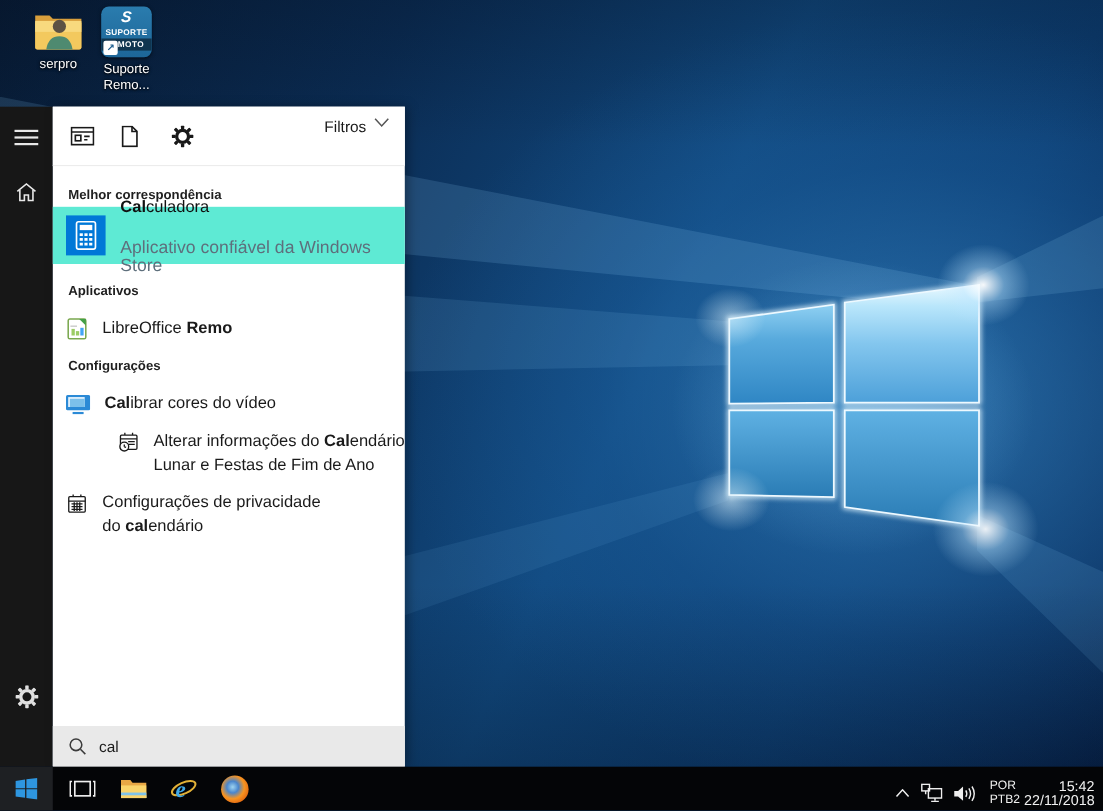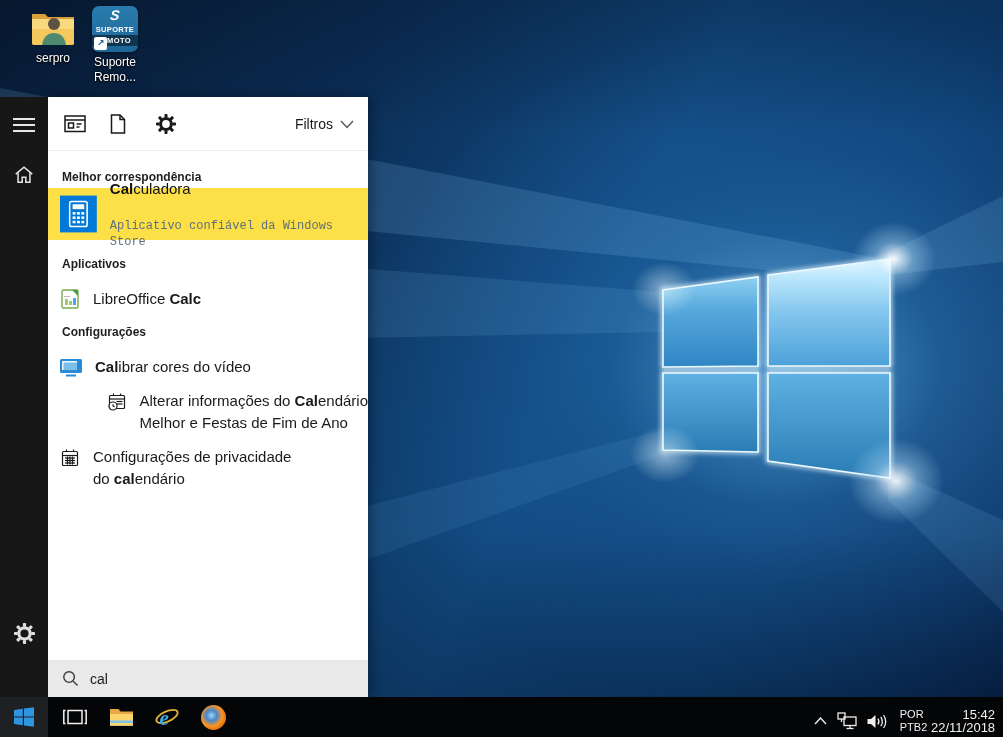--- a/index.html
+++ b/index.html
@@ -53,29 +53,29 @@
   
   .rail { position:absolute; left:0; top:97px; width:48px; height:600px; background:#171717; z-index:5; }
   .rail .rbtn { position:absolute; left:0; width:48px; height:40px; display:flex; align-items:center;
     justify-content:center; color:#e6e6e6; cursor:pointer; }
   .panel { position:absolute; left:48px; top:97px; width:320px; height:600px; background:#fff; z-index:5;
     box-shadow:3px 0 10px rgba(0,0,0,.35); }
   .topbar { position:absolute; top:0; left:0; right:0; height:54px; border-bottom:1px solid #ececec;
     background:#fff; }
   .fbtn { position:absolute; top:10px; width:34px; height:34px; display:flex; align-items:center;
     justify-content:center; color:#191919; cursor:pointer; }
-  .filters { position:absolute; right:10px; top:10px; height:34px; display:flex; align-items:center;
+  .filters { position:absolute; right:10px; top:10px; height:34px; display:flex; align-items:flex-start;
     gap:7px; color:#191919; font-size:14px; cursor:pointer; padding:0 4px; }
   .sec-header { position:absolute; left:14px; font-size:12px; font-weight:bold; color:#1f1f1f; }
   .row { position:absolute; left:0; right:0; display:flex; align-items:center; gap:13px;
     padding-left:12px; cursor:pointer; color:#1a1a1a; }
   .row .txt { font-size:15px; line-height:22px; }
-  .row.best { background:#fde047; }
+  .row.best { background:#5eead4; }
   .best-title { font-size:15px; line-height:20px; color:#111; }
-  .best-sub { font-size:12px; line-height:16px; color:#5e6f7c; margin-top:19px;font-family:Liberation Mono, monospace; }
+  .best-sub { font-size:16px; line-height:16px; color:#5e6f7c; margin-top:19px; }
   .searchbox { position:absolute; left:0; right:0; bottom:0; height:37px; background:#e9e9e9;
     display:flex; align-items:center; gap:11px; padding-left:14px; }
   .searchbox input { flex:1; border:none; outline:none; background:transparent; font-size:14px;
     color:#1a1a1a; font-family:inherit; }
 
   
   .taskbar { position:absolute; left:0; bottom:0; width:1003px; height:40px; background:#040507; z-index:10;
     color:#f0f0f0; }
   .startbtn { position:absolute; left:0; top:0; width:48px; height:40px; background:#1e2023;
     display:flex; align-items:center; justify-content:center; cursor:pointer; }
@@ -268,21 +268,21 @@
       <svg class="ico" width="20" height="20" viewBox="0 0 20 20">
         <rect x="2" y="1" width="16" height="18" rx="1.5" fill="#fff" stroke="#7aa84f" stroke-width="1.4"></rect>
         <path d="M12 1 L18 7 V1 Z" fill="#43a047"></path>
         <g fill="#9ccc65">
             <rect x="5" y="10" width="3" height="6"></rect>
             <rect x="9" y="12" width="3" height="4"></rect>
           </g>
         <rect x="13" y="9" width="3" height="7" fill="#42a5f5"></rect>
         <line x1="4" y1="7.5" x2="10" y2="7.5" stroke="#bbb" stroke-width="1"></line>
       </svg>
-      <div class="txt"><span>LibreOffice </span><span style="font-weight: 700;">Calc</span></div>
+      <div class="txt"><span>LibreOffice </span><span style="font-weight: 700;">Remo</span></div>
     </div>
 
     <div class="sec-header" style="top:228px;">Configurações</div>
 
     <div class="row" style="top:255px;height:30px;">
       <svg class="ico" width="22" height="19" viewBox="0 0 22 19">
         <rect x="0" y="1" width="22" height="14" rx="1.5" fill="#2b8ad6"></rect>
         <rect x="2" y="3" width="15" height="9" fill="#eaf6ff"></rect>
         <rect x="3.5" y="4.5" width="13.5" height="7.5" fill="#7cc0ea"></rect>
         <rect x="6" y="16.5" width="10" height="2" fill="#2b8ad6"></rect>
@@ -297,21 +297,21 @@
         <line x1="6.5" y1="1.5" x2="6.5" y2="3.5"></line>
           <line x1="13.5" y1="1.5" x2="13.5" y2="3.5"></line>
         <line x1="9.5" y1="9.5" x2="15.5" y2="9.5"></line>
           <line x1="9.5" y1="12" x2="15.5" y2="12"></line>
         <circle cx="6" cy="14" r="4" fill="#fff"></circle>
         <line x1="6" y1="12.2" x2="6" y2="14.2"></line>
           <line x1="6" y1="14.2" x2="7.6" y2="14.8"></line>
       </svg>
       <div class="txt">
         <div><span>Alterar informações do </span><span style="font-weight: 700;">Cal</span><span>endário</span></div>
-        <div><span>Melhor e Festas de Fim de Ano</span></div>
+        <div><span>Lunar e Festas de Fim de Ano</span></div>
       </div>
     </div>
 
     <div class="row" style="top:349px;height:46px;align-items:flex-start;">
       <svg class="ico" style="margin-top:2px;" width="20" height="20" viewBox="0 0 20 20" fill="none" stroke="#1a1a1a" stroke-width="1.2">
         <rect x="2.5" y="3.5" width="15" height="14" rx="1"></rect>
         <line x1="2.5" y1="7.5" x2="17.5" y2="7.5"></line>
         <line x1="6.5" y1="1.5" x2="6.5" y2="3.5"></line>
           <line x1="13.5" y1="1.5" x2="13.5" y2="3.5"></line>
         <line x1="5" y1="10" x2="15" y2="10"></line>

